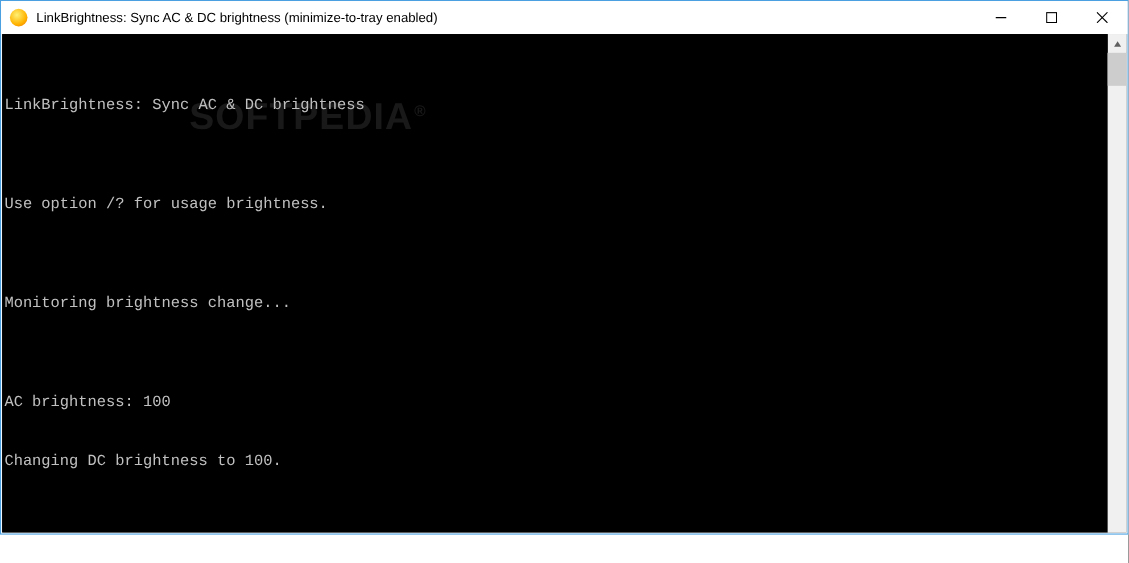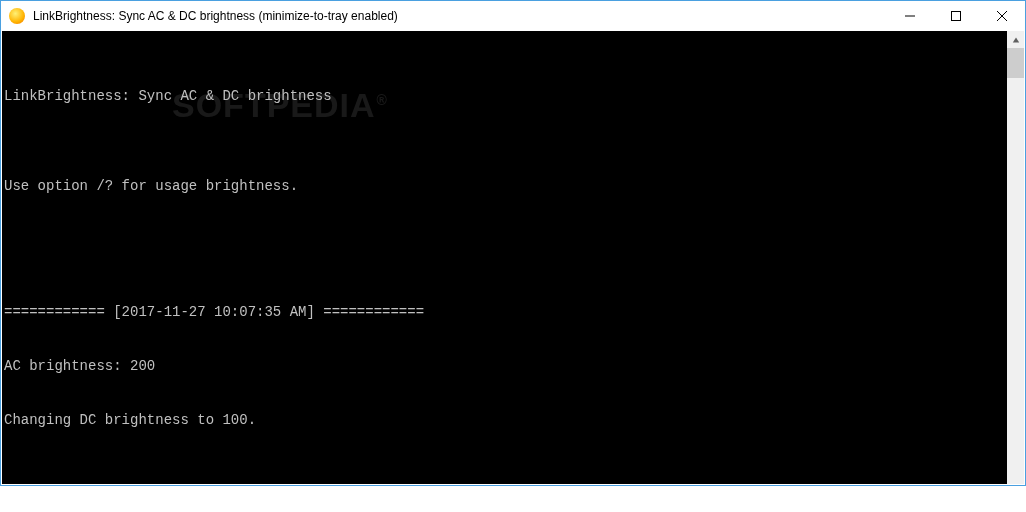--- a/index.html
+++ b/index.html
@@ -163,23 +163,23 @@
     </div>
   </div>
 
   <div class="console-wrap">
     <div class="console">
       <div class="watermark"><span>SOFTPEDIA</span><sup>®</sup></div>
       <span class="line">LinkBrightness: Sync AC &amp; DC brightness</span>
       <span class="line"></span>
       <span class="line">Use option /? for usage brightness.</span>
       <span class="line"></span>
+      <span class="line">Monitoring brightness change...</span>
       <span class="line"></span>
-      <span class="line">============ [2017-11-27 10:07:35 AM] ============</span>
-      <span class="line">AC brightness: 200</span>
+      <span class="line">AC brightness: 100</span>
       <span class="line">Changing DC brightness to 100.</span>
     </div>
     <div class="scrollbar">
       <div class="sb-arrow">
         <svg viewBox="0 0 10 10">
             <polygon points="5,2 9,8 1,8"></polygon>
           </svg>
       </div>
       <div class="sb-track">
         <div class="sb-thumb"></div>

